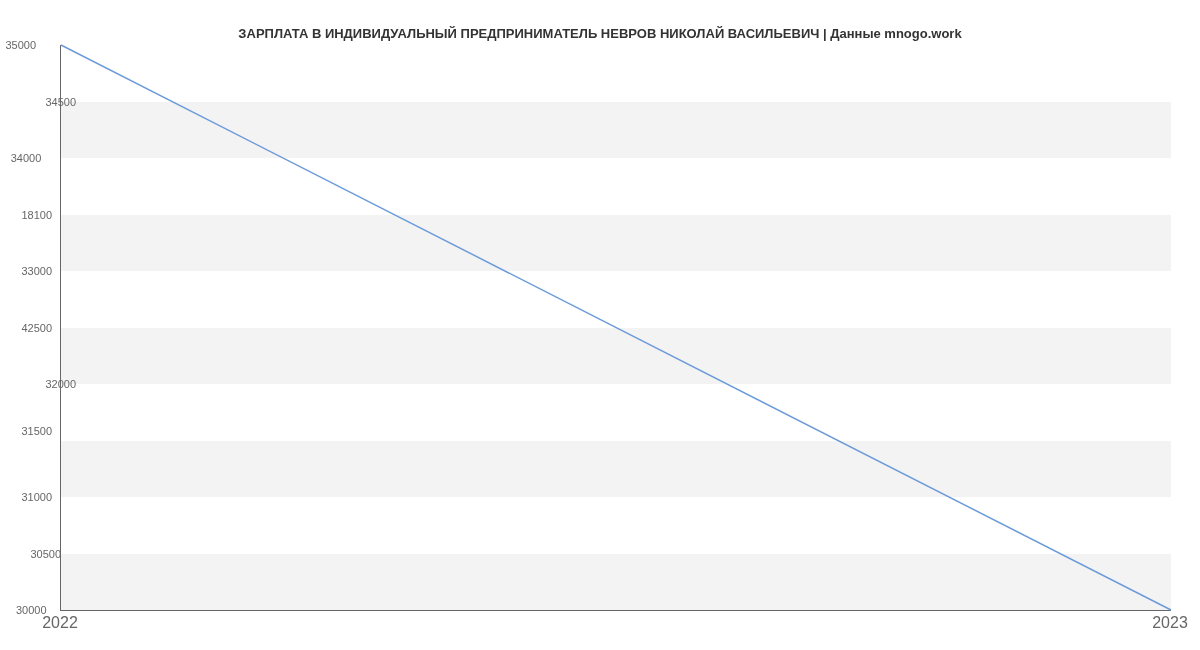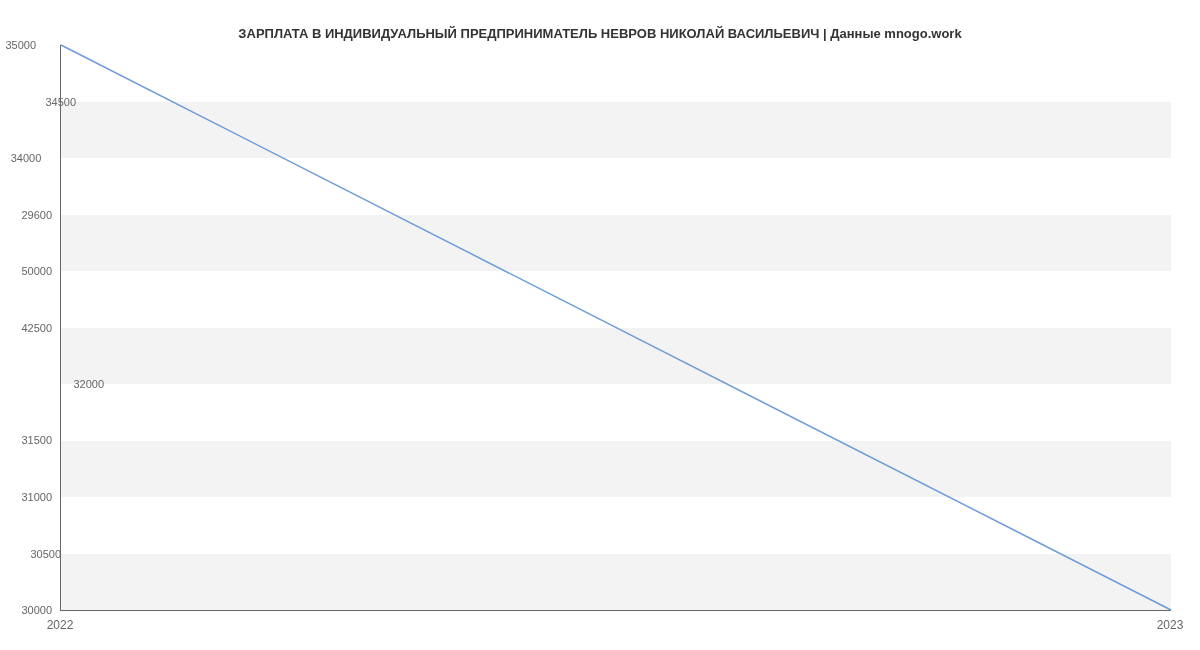--- a/index.html
+++ b/index.html
@@ -45,21 +45,21 @@
     right: 1146px; 
     width: 50px;
     text-align: right;
     font-size: 11px;
     color: #666;
     transform: translateY(-50%);
   }
   .x-tick-label {
     position: absolute;
     bottom: 18px;
-    font-size: 12px;
+    font-size: 16px;
     color: #666;
     transform: translateX(-50%);
   }
   svg.line {
     position: absolute;
     left: 0; top: 0;
     width: 100%; height: 100%;
     overflow: visible;
   }
 </style>
@@ -72,26 +72,26 @@
 
   <div class="grid-band" style="top: 508.5px; height: 56.5px;"></div>
       <div class="grid-band" style="top: 395.5px; height: 56.5px;"></div>
       <div class="grid-band" style="top: 282.5px; height: 56.5px;"></div>
       <div class="grid-band" style="top: 169.5px; height: 56.5px;"></div>
       <div class="grid-band" style="top: 56.5px; height: 56.5px;"></div>
       <svg class="line" id="lineSvg" viewBox="0 0 1110 565" preserveAspectRatio="none">
         <path d="M0 0 L1110 565" fill="none" stroke="#6c9bd9" stroke-width="1.5"></path>
       </svg>
     </div>
-<div class="y-tick-label" style="top: 610px; left: 0px; width: 52px; text-align: right; position: absolute;">30000</div>
+<div class="y-tick-label" style="top: 610px; left: 16px; width: 52px; text-align: left; position: absolute;">30000</div>
     <div class="y-tick-label" style="top: 553.5px; left: 0px; width: 61px; text-align: right; position: absolute;">30500</div>
     <div class="y-tick-label" style="top: 497px; left: 0px; width: 52px; text-align: right; position: absolute;">31000</div>
-    <div class="y-tick-label" style="top: 440px; left: 0px; width: 52px; text-align: right; position: absolute;">31500</div>
-    <div class="y-tick-label" style="top: 384px; left: 0px; width: 76px; position: absolute; padding-left: 28px;">32000</div>
+    <div class="y-tick-label" style="top: 431px; left: 0px; width: 52px; text-align: right; position: absolute;">31500</div>
+    <div class="y-tick-label" style="top: 384px; left: 0px; width: 76px; position: absolute;">32000</div>
     <div class="y-tick-label" style="top: 327.5px; left: 0px; width: 52px; text-align: right; position: absolute;">42500</div>
-    <div class="y-tick-label" style="top: 271px; left: 0px; width: 52px; text-align: right; position: absolute;">50000</div>
-    <div class="y-tick-label" style="top: 214.5px; left: 0px; width: 52px; text-align: right; position: absolute;">29600</div>
+    <div class="y-tick-label" style="top: 271px; left: 0px; width: 52px; text-align: right; position: absolute;">33000</div>
+    <div class="y-tick-label" style="top: 214.5px; left: 0px; width: 52px; text-align: right; position: absolute;">18100</div>
     <div class="y-tick-label" style="top: 158px; left: 0px; width: 52px; text-align: center; position: absolute;">34000</div>
     <div class="y-tick-label" style="top: 101.5px; left: 0px; width: 52px; text-align: right; position: absolute; padding-left: 24px;">34500</div>
     <div class="y-tick-label" style="top: 45px; left: 0px; width: 36px; text-align: right; position: absolute;">35000</div>
     <div class="x-tick-label" style="left: 60px;">2022</div>
     <div class="x-tick-label" style="left: 1170px;">2023</div>
   </div>
 
 </body></html>

